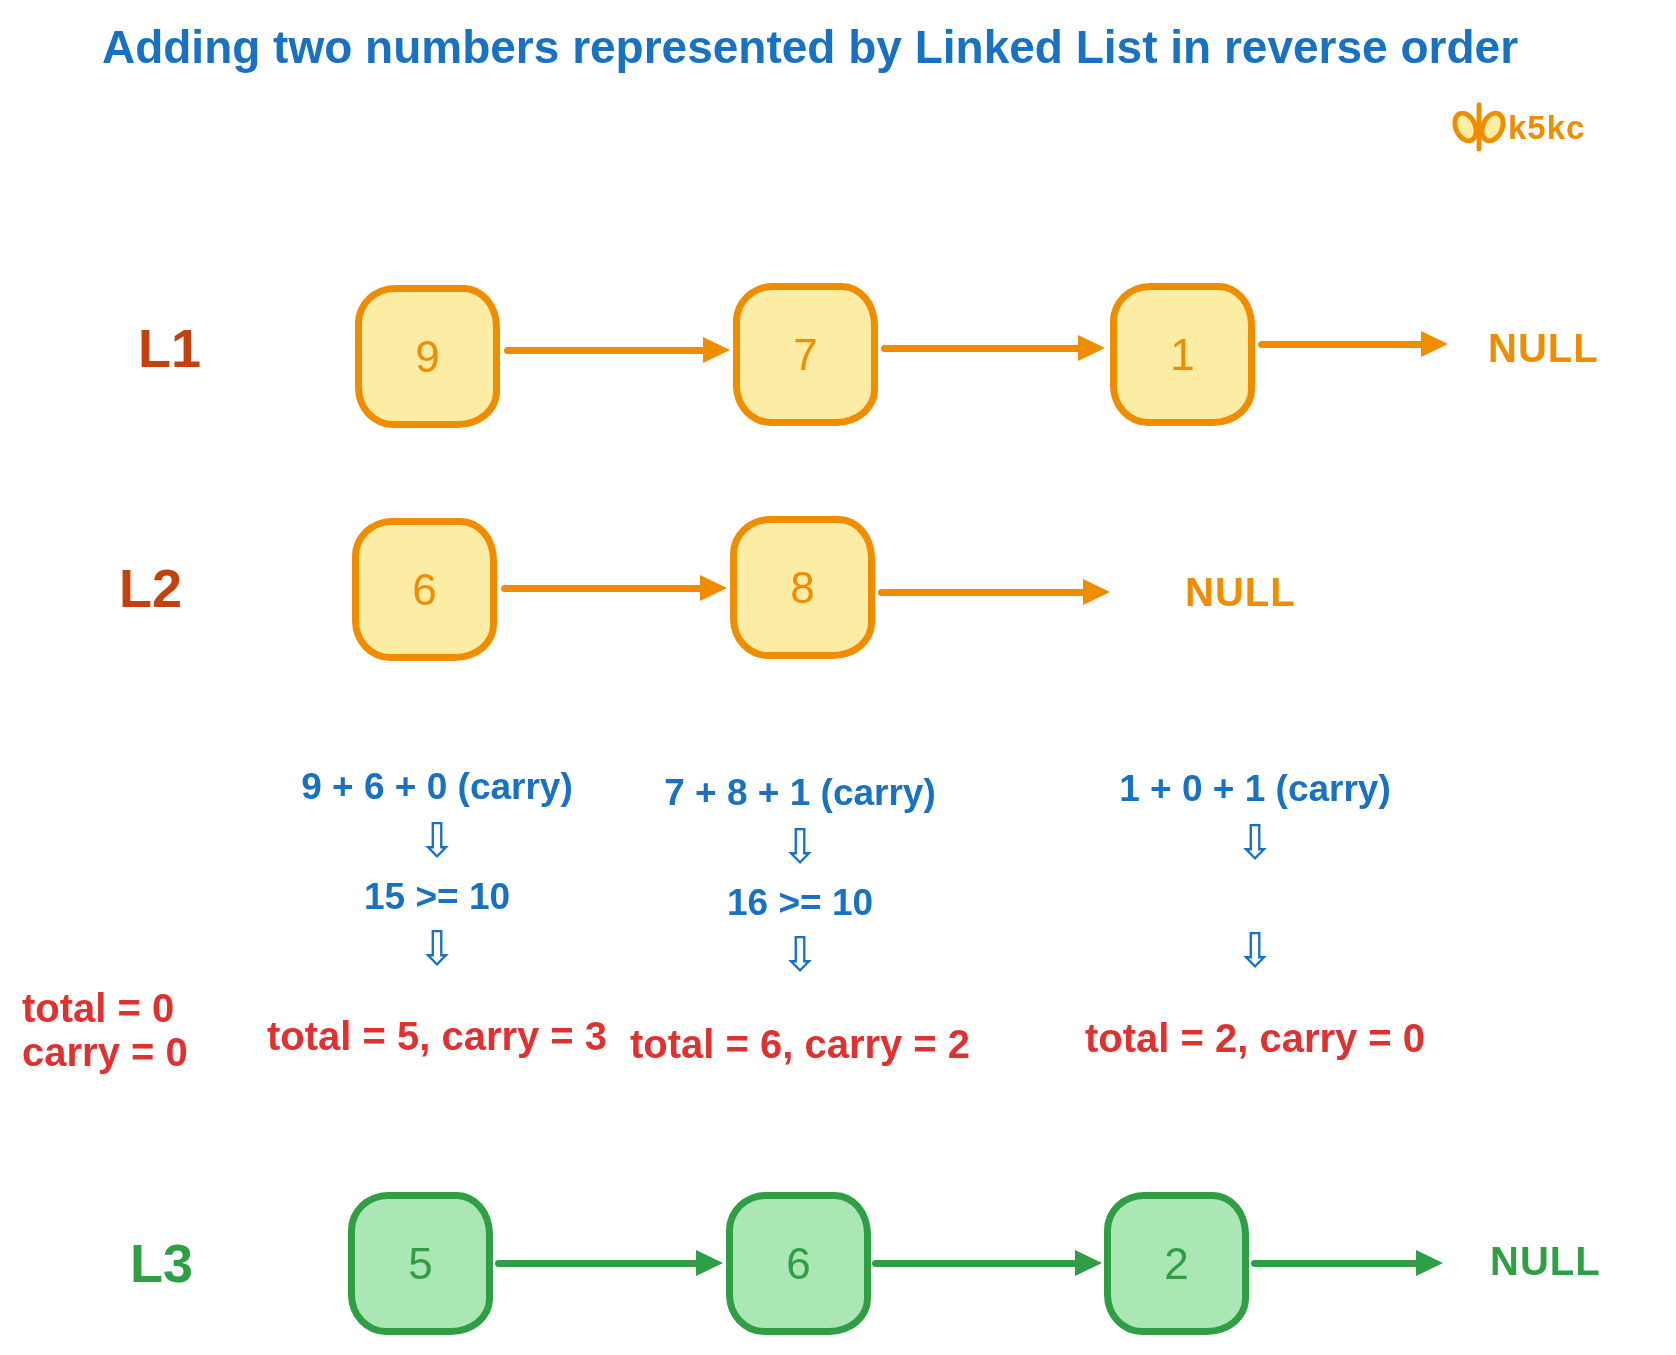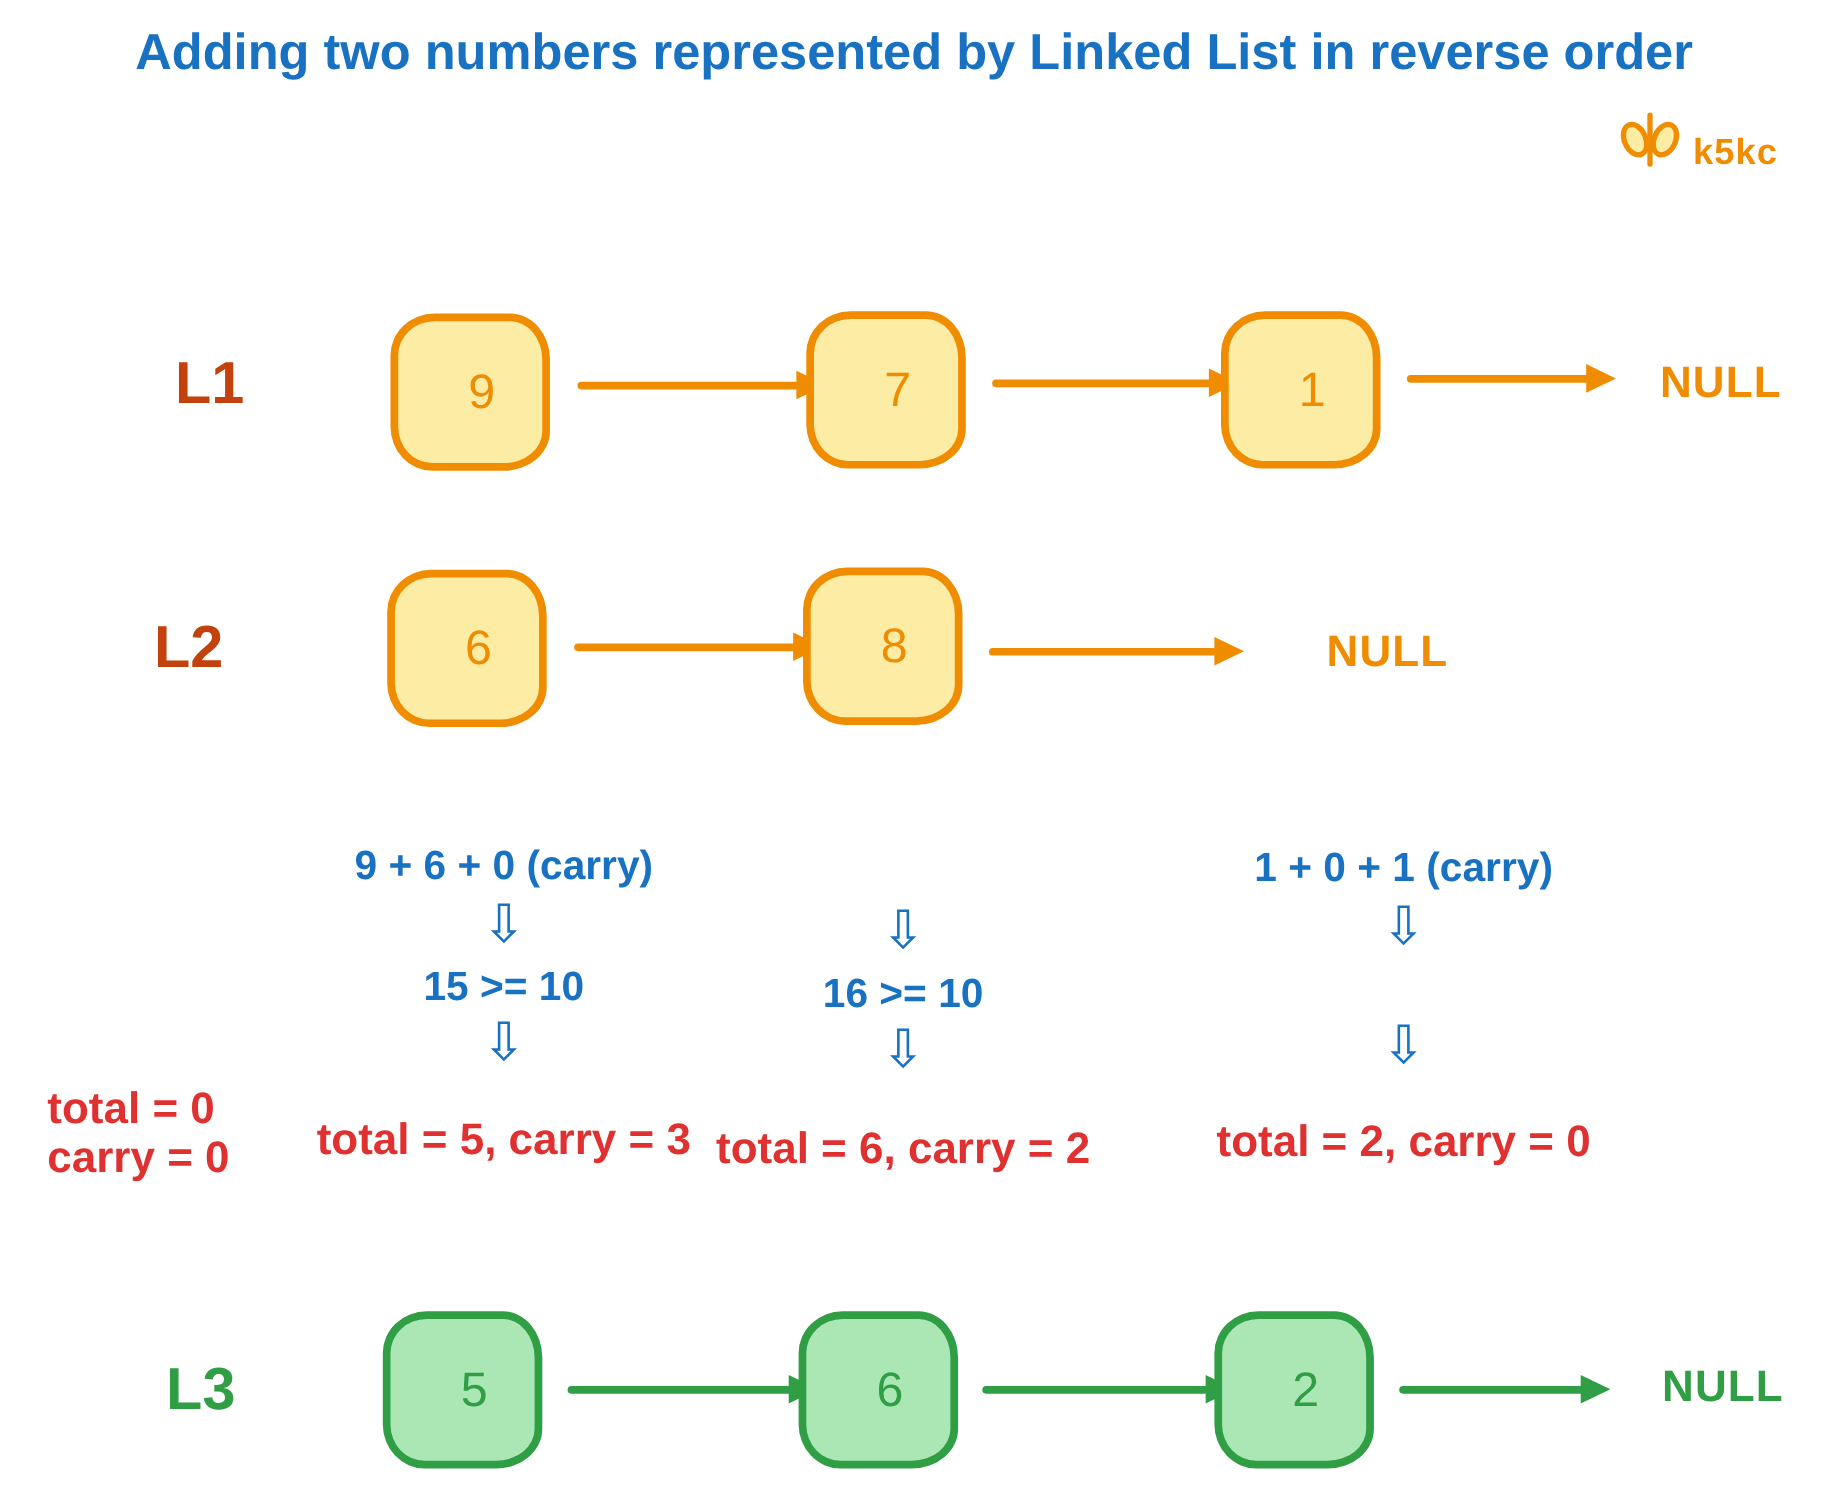--- a/index.html
+++ b/index.html
@@ -3,33 +3,33 @@
 <meta charset="utf-8">
 <style>
   html,body{margin:0;padding:0;background:#ffffff;}
   .canvas{
     position:relative;
     width:1676px;height:1355px;
     background:#ffffff;
     font-family:"Liberation Sans",sans-serif;
     overflow:hidden;
   }
-  .abs{position:absolute;padding-left:21px;}
+  .abs{position:absolute;}
 
   
   .title{
     left:0;top:20px;width:1620px;
     text-align:center;
     font-size:46px;font-weight:bold;
     color:#1971c2;
     letter-spacing:0px;
   }
 
   
-  .logo{left:1450px;top:100px;display:flex;align-items:flex-end;gap:10px;}
+  .logo{left:1450px;top:100px;display:flex;align-items:center;}
   .logo .brand-text{color:#f08c00;font-size:33px;font-weight:bold;letter-spacing:1px;}
 
   
   .list-label{font-size:54px;font-weight:bold;}
   .lab-orange{color:#c2410c;}
   .lab-green{color:#2f9e44;}
 
   
   .node{
     width:145px;height:143px;
@@ -135,20 +135,21 @@
     <i class="shaft"></i>
       <i class="head"></i>
   </div>
   <div class="abs null-text null-orange" style="left:1185px;top:570px">NULL</div>
 
   <div class="abs step-text" style="left:197px;top:766px">9 + 6 + 0 (carry)</div>
   <div class="abs dstep" style="left:197px;top:816px">⇩</div>
   <div class="abs step-text" style="left:197px;top:876px">15 &gt;= 10</div>
   <div class="abs dstep" style="left:197px;top:924px">⇩</div>
 
+  <div class="abs step-text" style="left:560px;top:772px">7 + 8 + 1 (carry)</div>
   <div class="abs dstep" style="left:560px;top:822px">⇩</div>
   <div class="abs step-text" style="left:560px;top:882px">16 &gt;= 10</div>
   <div class="abs dstep" style="left:560px;top:930px">⇩</div>
 
   <div class="abs step-text" style="left:1015px;top:768px">1 + 0 + 1 (carry)</div>
   <div class="abs dstep" style="left:1015px;top:818px">⇩</div>
   <div class="abs dstep" style="left:1015px;top:926px">⇩</div>
 
   <div class="abs red-text" style="left:22px;top:986px">total = 0</div>
   <div class="abs red-text" style="left:22px;top:1030px">carry = 0</div>

